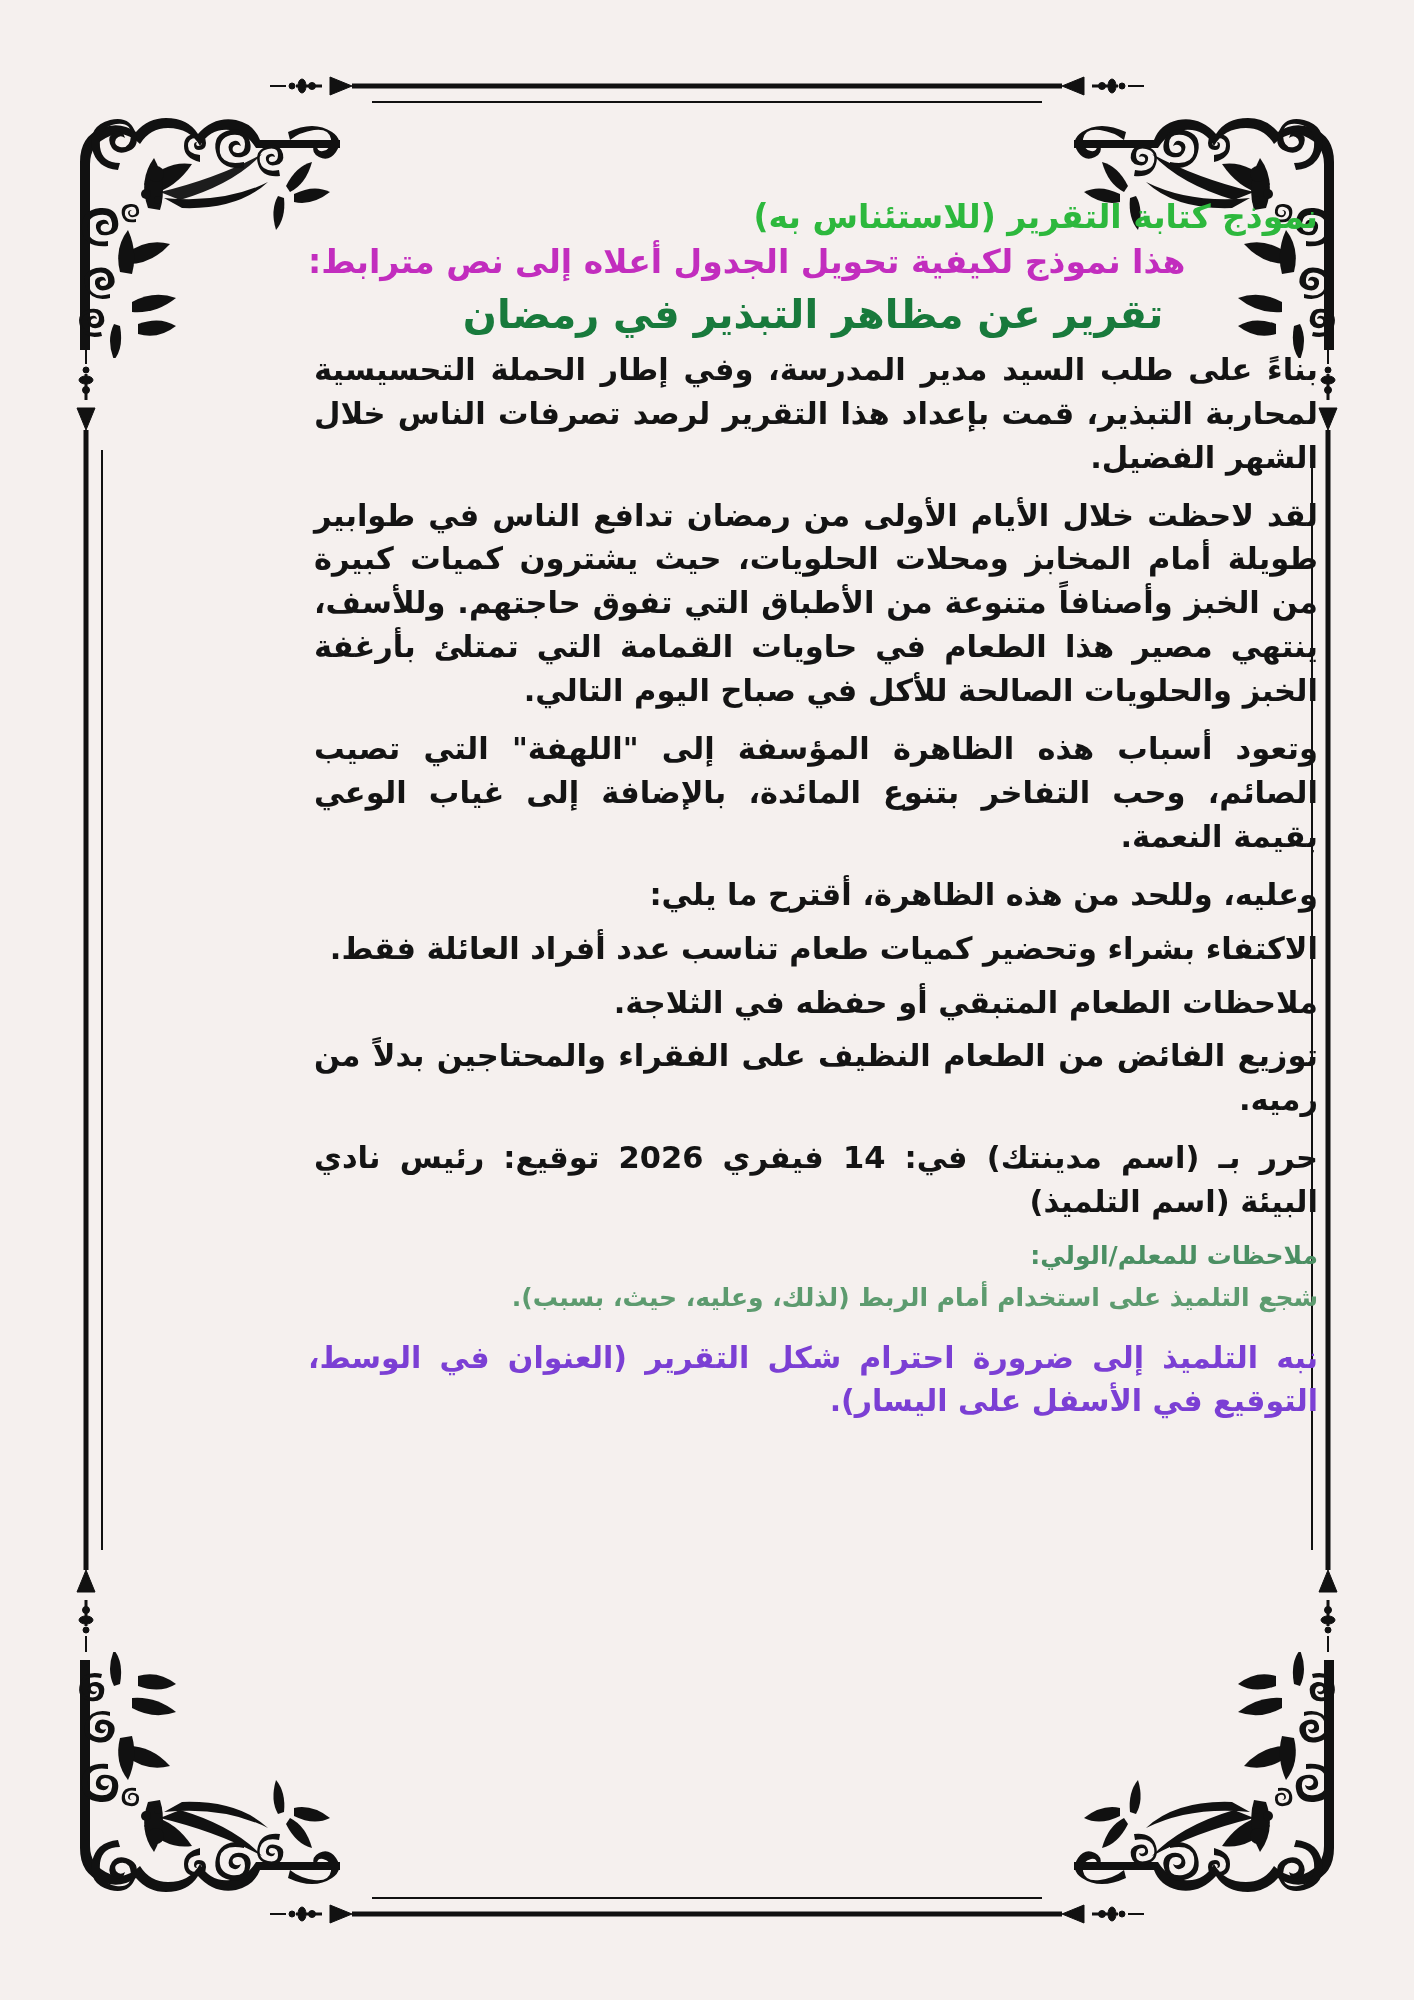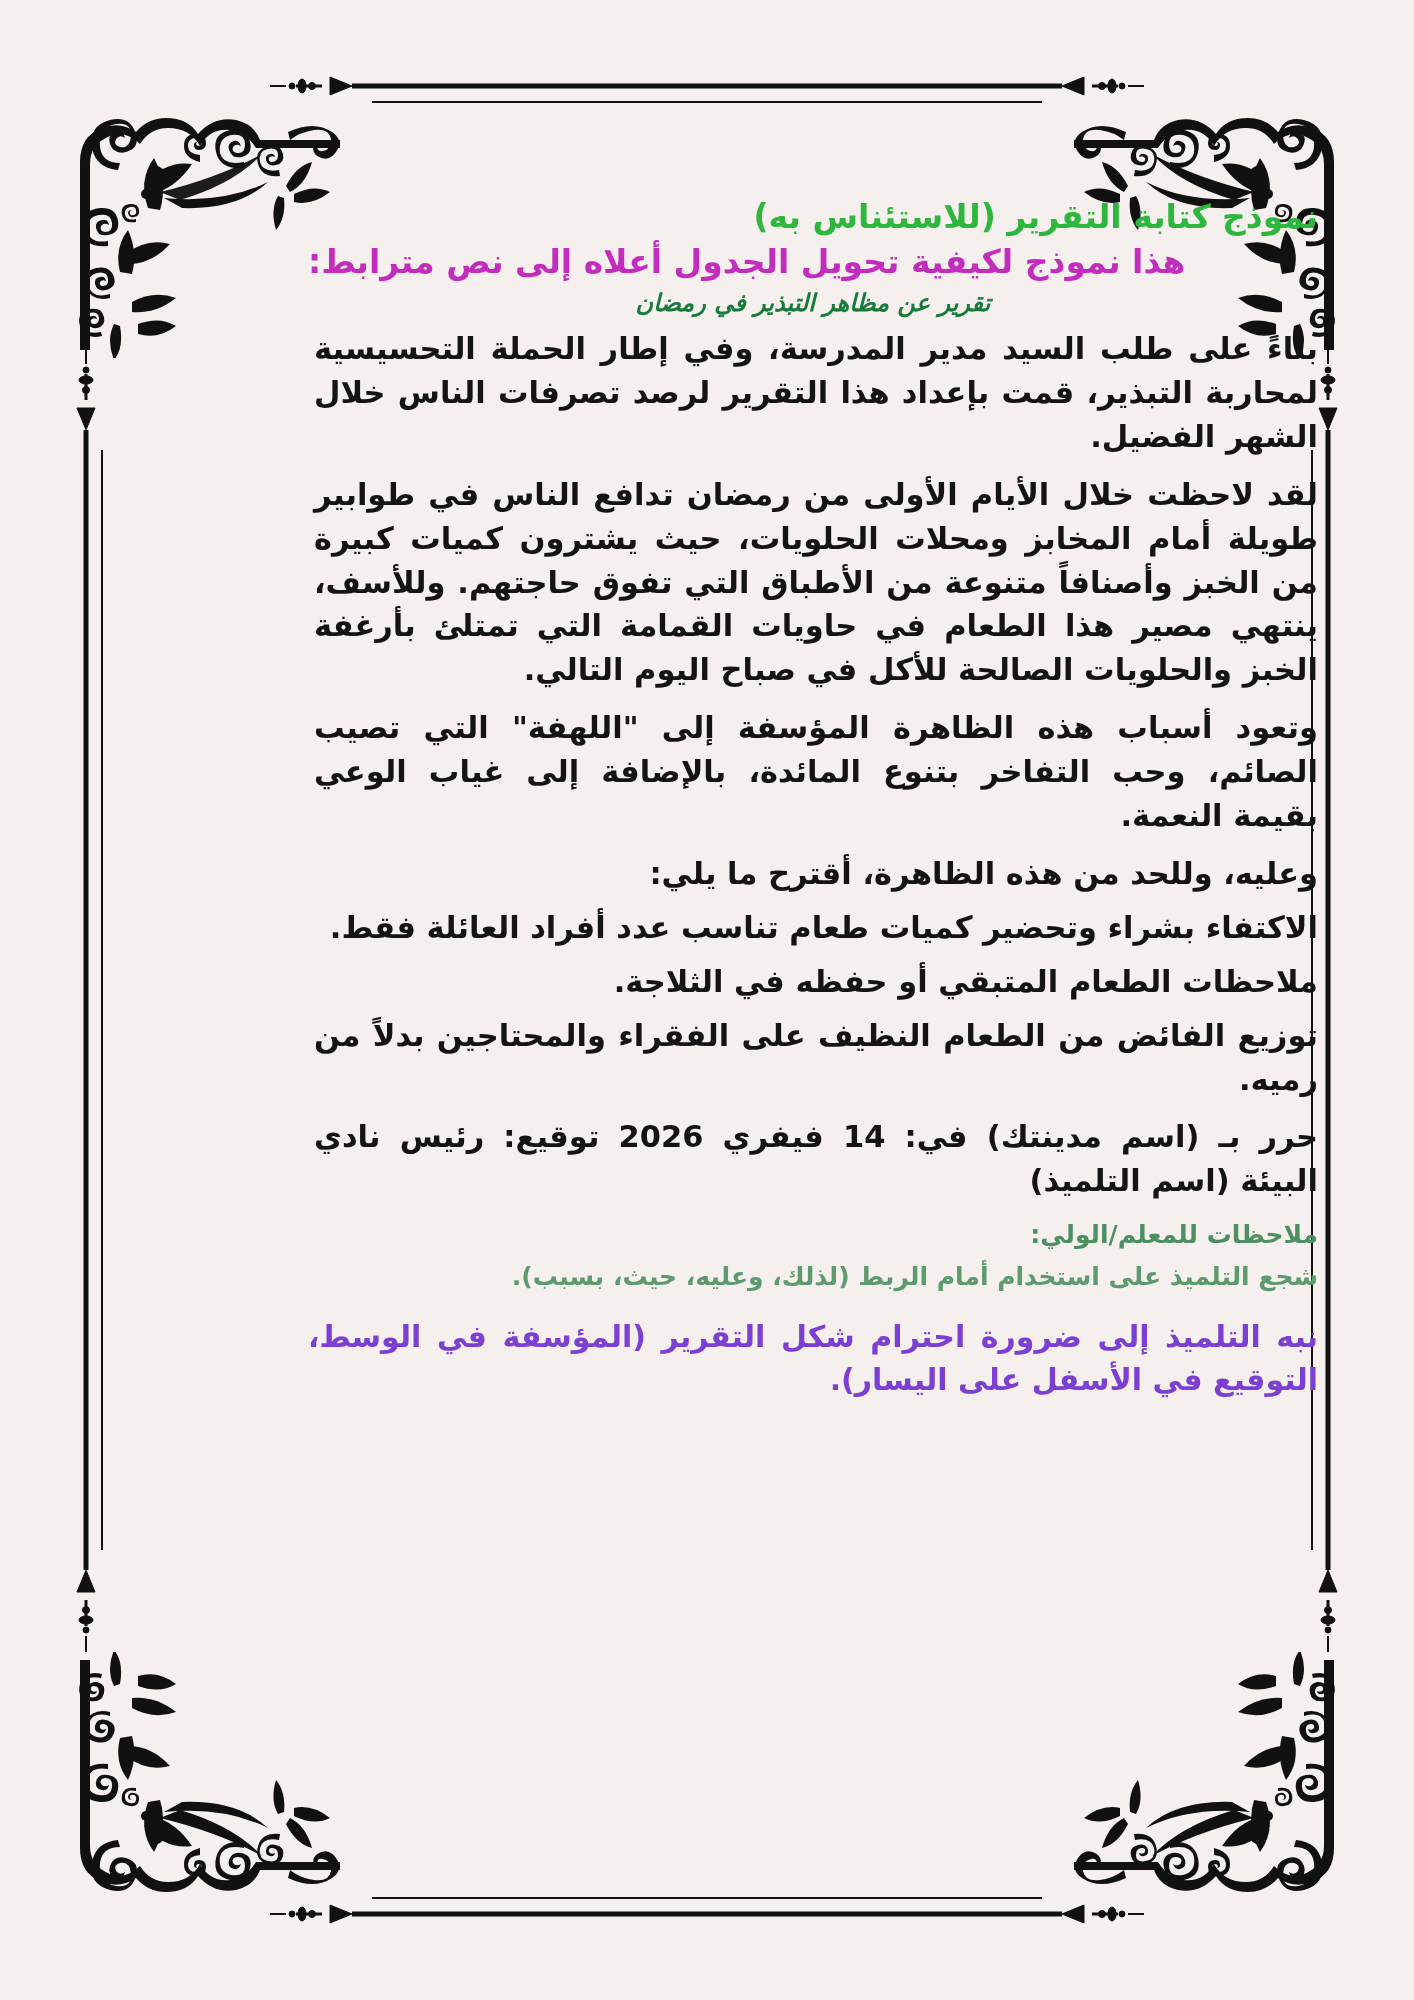--- a/index.html
+++ b/index.html
@@ -64,25 +64,24 @@
     color: #c22dbe;
     font-weight: bold;
     font-size: 33px;
     line-height: 1.30;
     text-align: left;
     margin: 0 0 4px 0;
   }
   .h-dgreen {
     color: #187a3c;
     font-weight: bold;
-    font-size: 24px;
+    font-size: 40px;
     line-height: 1.30;
     text-align: center;
     margin: 0 0 8px 0;
-    font-style: italic;
   }
 
   p.body {
     color: #141414;
     font-weight: bold;
     font-size: 30.5px;
     line-height: 1.44;
     margin: 0 0 14px 6px;
     text-align: justify;
     text-align-last: right;
@@ -436,16 +435,16 @@
     <p class="body tight">ملاحظات الطعام المتبقي أو حفظه في الثلاجة.</p>
 
     <p class="body">توزيع الفائض من الطعام النظيف على الفقراء والمحتاجين بدلاً من رميه.</p>
 
     <p class="body">حرر بـ (اسم مدينتك) في: 14 فيفري 2026 توقيع: رئيس نادي البيئة (اسم التلميذ)</p>
 
     <p class="note-green">ملاحظات للمعلم/الولي:</p>
 
     <p class="note-green lighter">شجع التلميذ على استخدام أمام الربط (لذلك، وعليه، حيث، بسبب).</p>
 
-    <p class="note-violet">نبه التلميذ إلى ضرورة احترام شكل التقرير (المؤسفة في الوسط، التوقيع في الأسفل على اليسار).</p>
+    <p class="note-violet">نبه التلميذ إلى ضرورة احترام شكل التقرير (العنوان في الوسط، التوقيع في الأسفل على اليسار).</p>
 
   </div>
 </div>
 
 </body></html>

